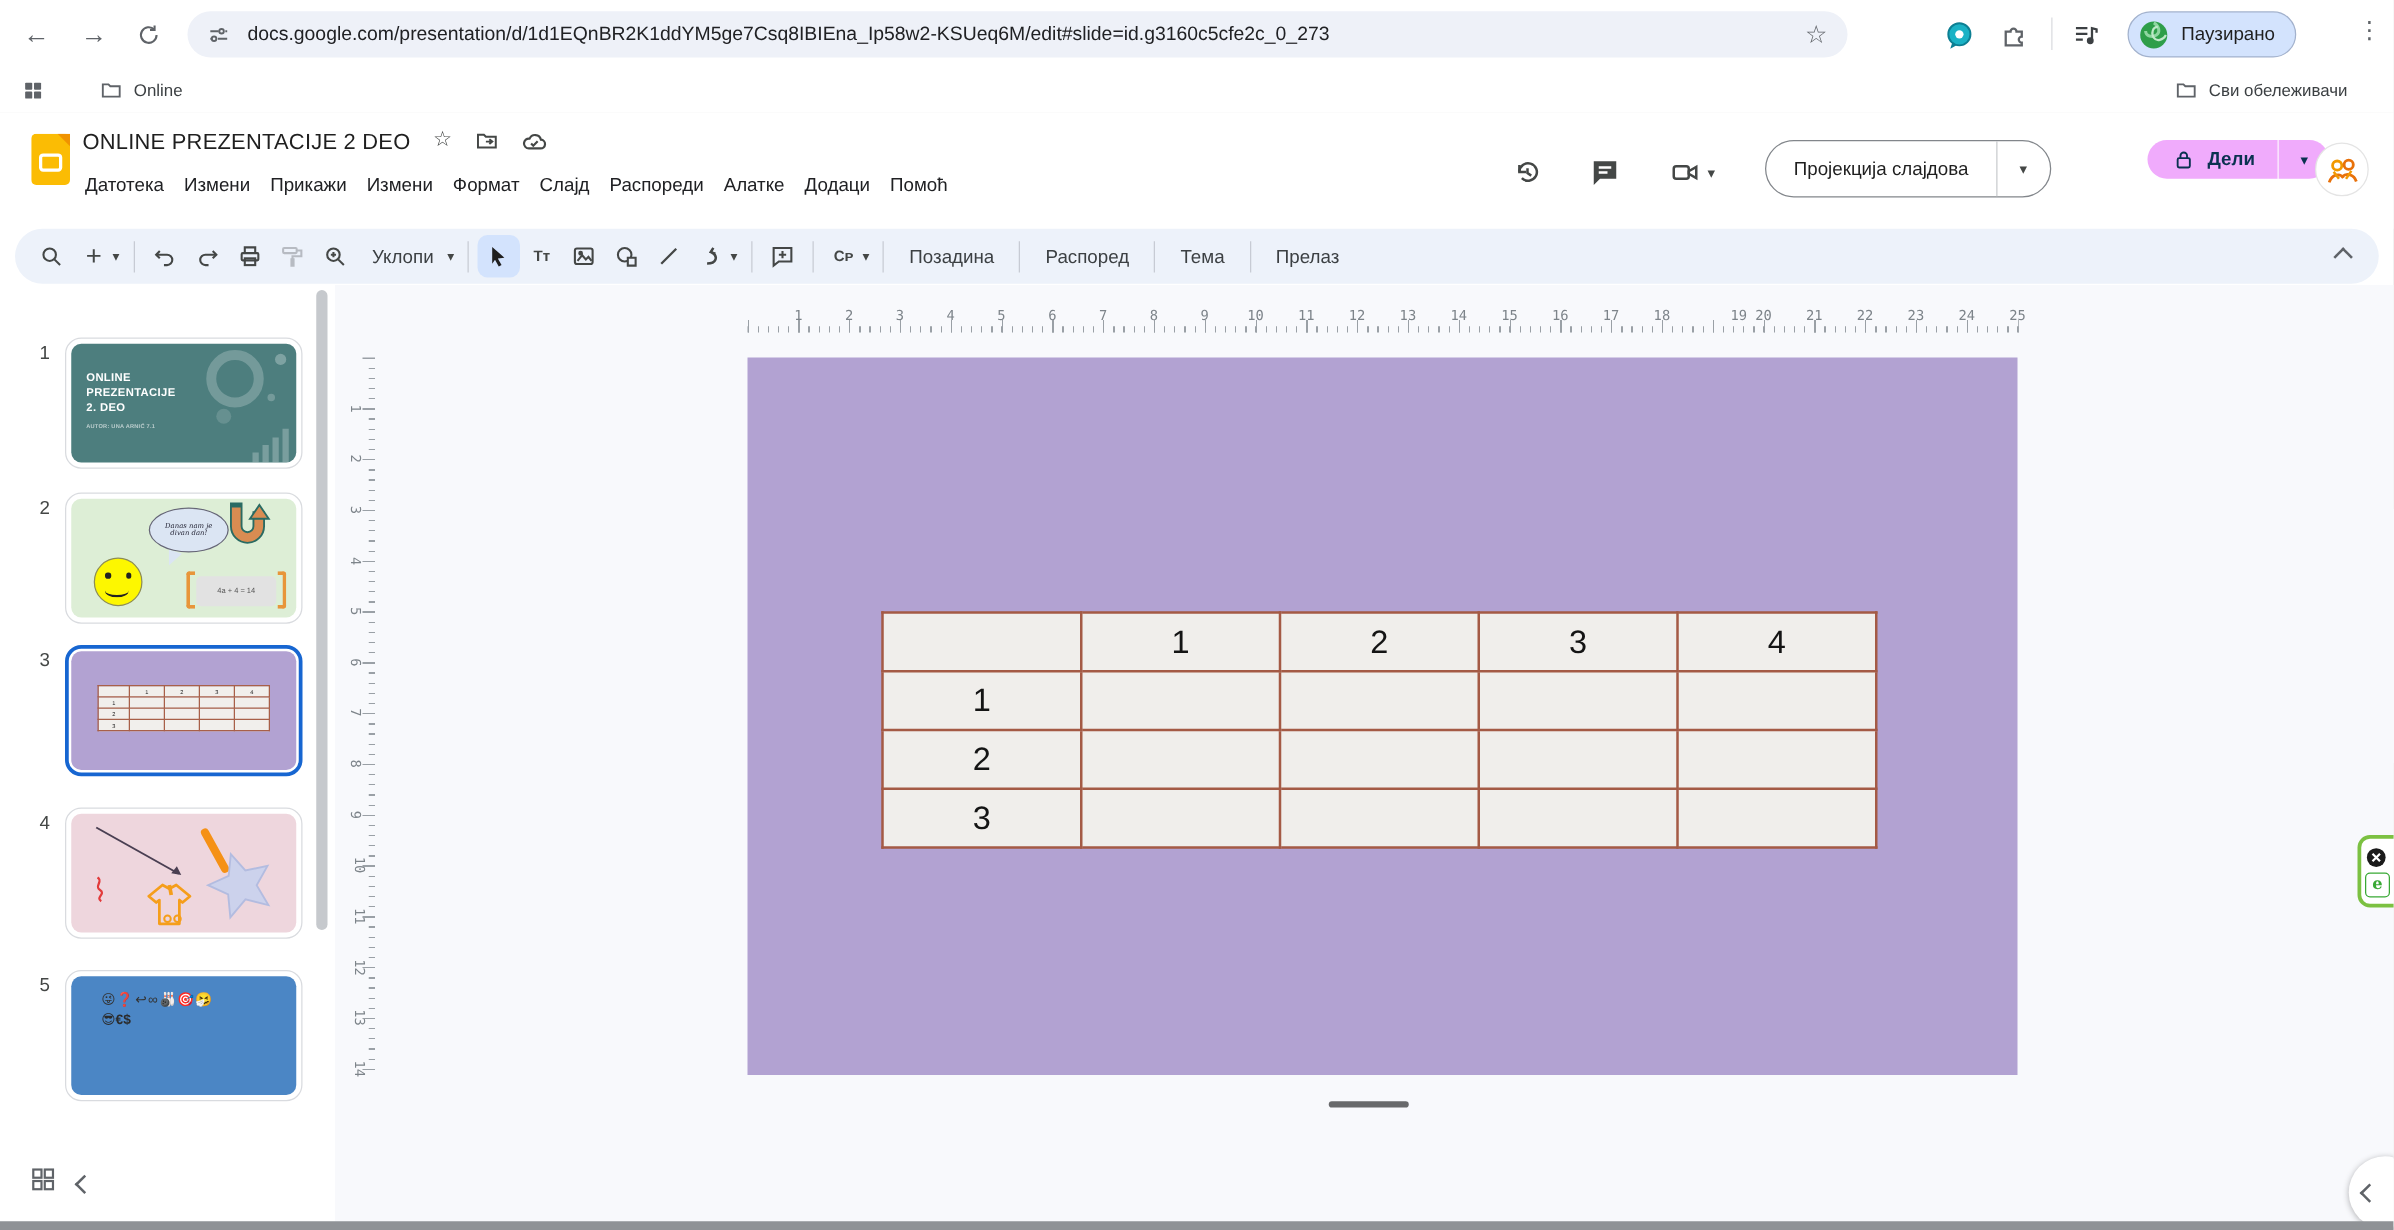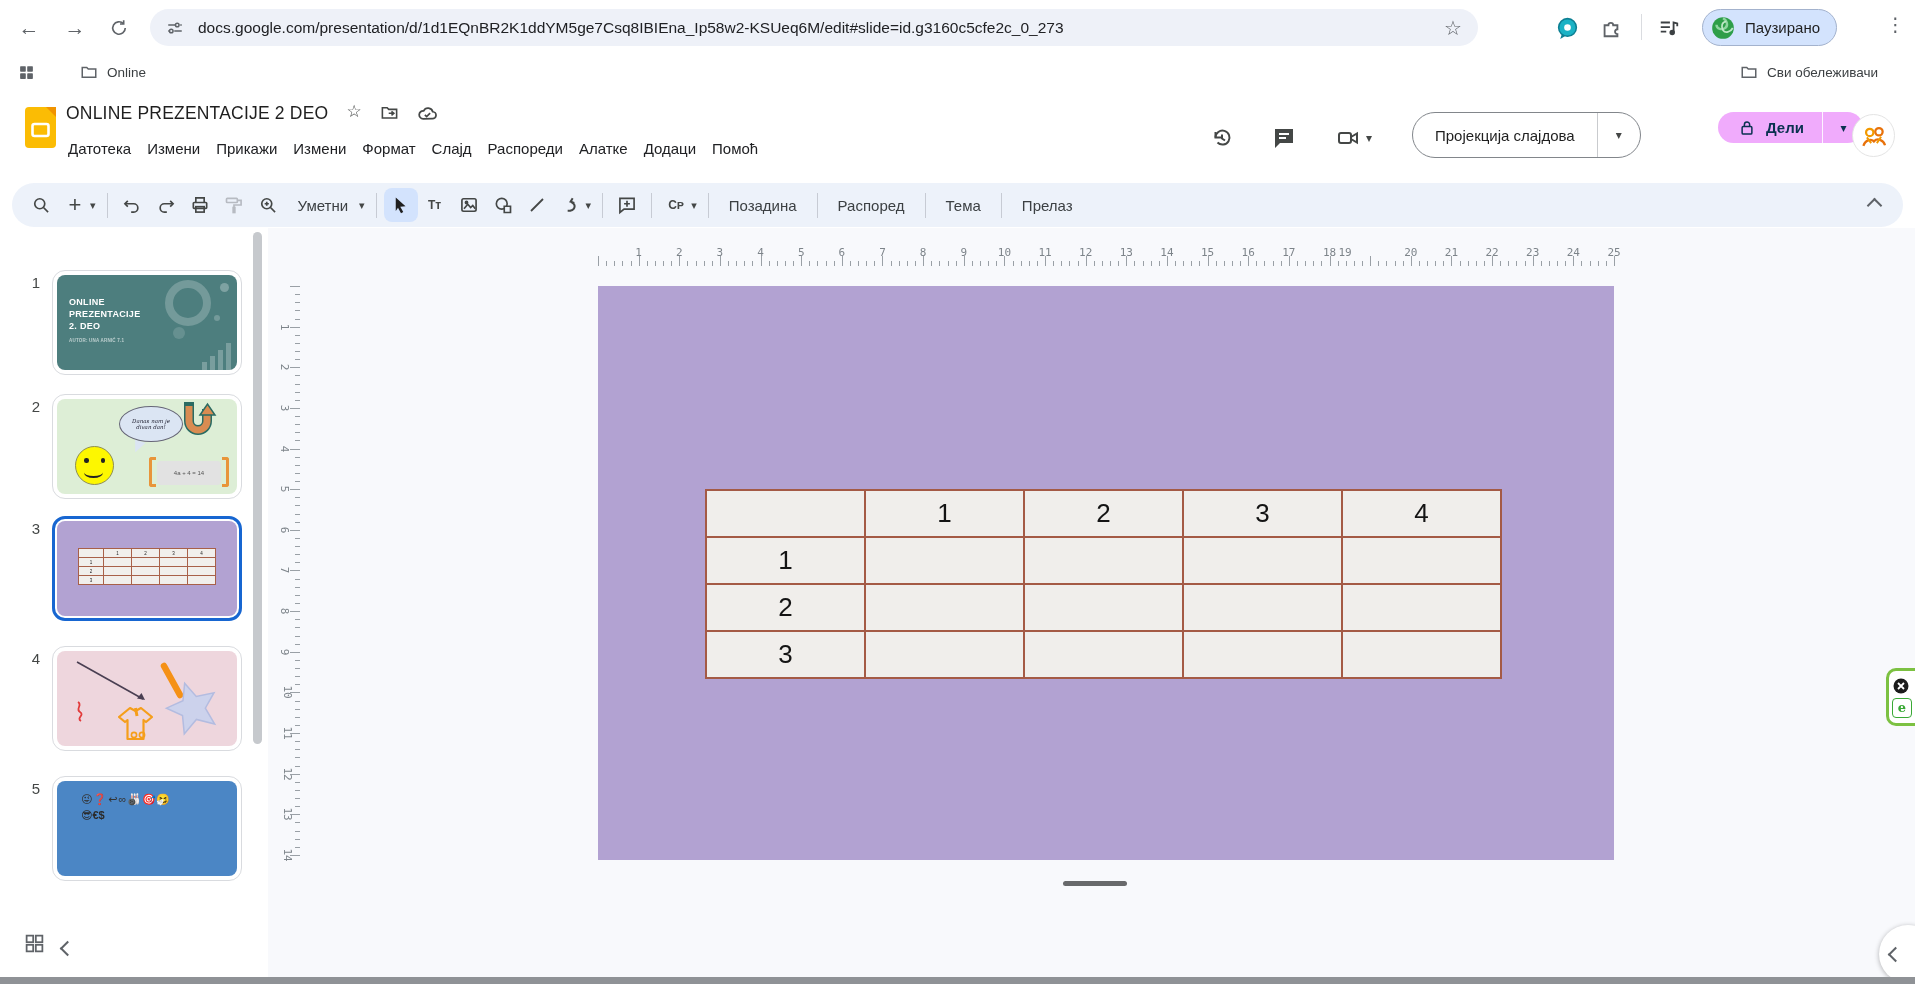--- a/index.html
+++ b/index.html
@@ -321,21 +321,21 @@
           <path d="M11 15h2v6h-2z"></path>
         </svg>
     </span>
     <span class="tb-ic">
       <svg width="20" height="20" viewBox="0 0 24 24" fill="none" stroke="#444746" stroke-width="2">
           <circle cx="10.5" cy="10.5" r="6"></circle>
           <path d="M15 15l5.5 5.5"></path>
           <path d="M8 10.5h5M10.5 8v5"></path>
         </svg>
     </span>
-    <span class="tb-label">Уметни</span>
+    <span class="tb-label">Уклопи</span>
     <span class="tb-caret">▾</span>
     <span class="tb-sep"></span>
     <span class="tb-ic sel">
       <svg width="18" height="18" viewBox="0 0 24 24">
           <path d="M5 2l13 11.5-7 .8 4 7-3 1.6-4-7.2L5 20z" fill="#1f1f1f"></path>
         </svg>
     </span>
     <span class="tb-ic tb-glyph">Tт</span>
     <span class="tb-ic">
       <svg width="20" height="20" viewBox="0 0 24 24" fill="none" stroke="#444746" stroke-width="2">
@@ -528,21 +528,21 @@
           <span style="left: 365.76px;">9</span>
           <span style="left: 406.4px;">10</span>
           <span style="left: 447.04px;">11</span>
           <span style="left: 487.68px;">12</span>
           <span style="left: 528.32px;">13</span>
           <span style="left: 568.96px;">14</span>
           <span style="left: 609.6px;">15</span>
           <span style="left: 650.24px;">16</span>
           <span style="left: 690.88px;">17</span>
           <span style="left: 731.52px;">18</span>
-          <span style="left: 747px; text-align: center;">19</span>
+          <span style="left: 793px; text-align: center;">19</span>
           <span style="left: 812.8px;">20</span>
           <span style="left: 853.44px;">21</span>
           <span style="left: 894.08px;">22</span>
           <span style="left: 934.72px;">23</span>
           <span style="left: 975.36px;">24</span>
           <span style="left: 1016px;">25</span>
         </div>
       <div class="h-minor"></div>
         <div class="h-major"></div>
     </div>

